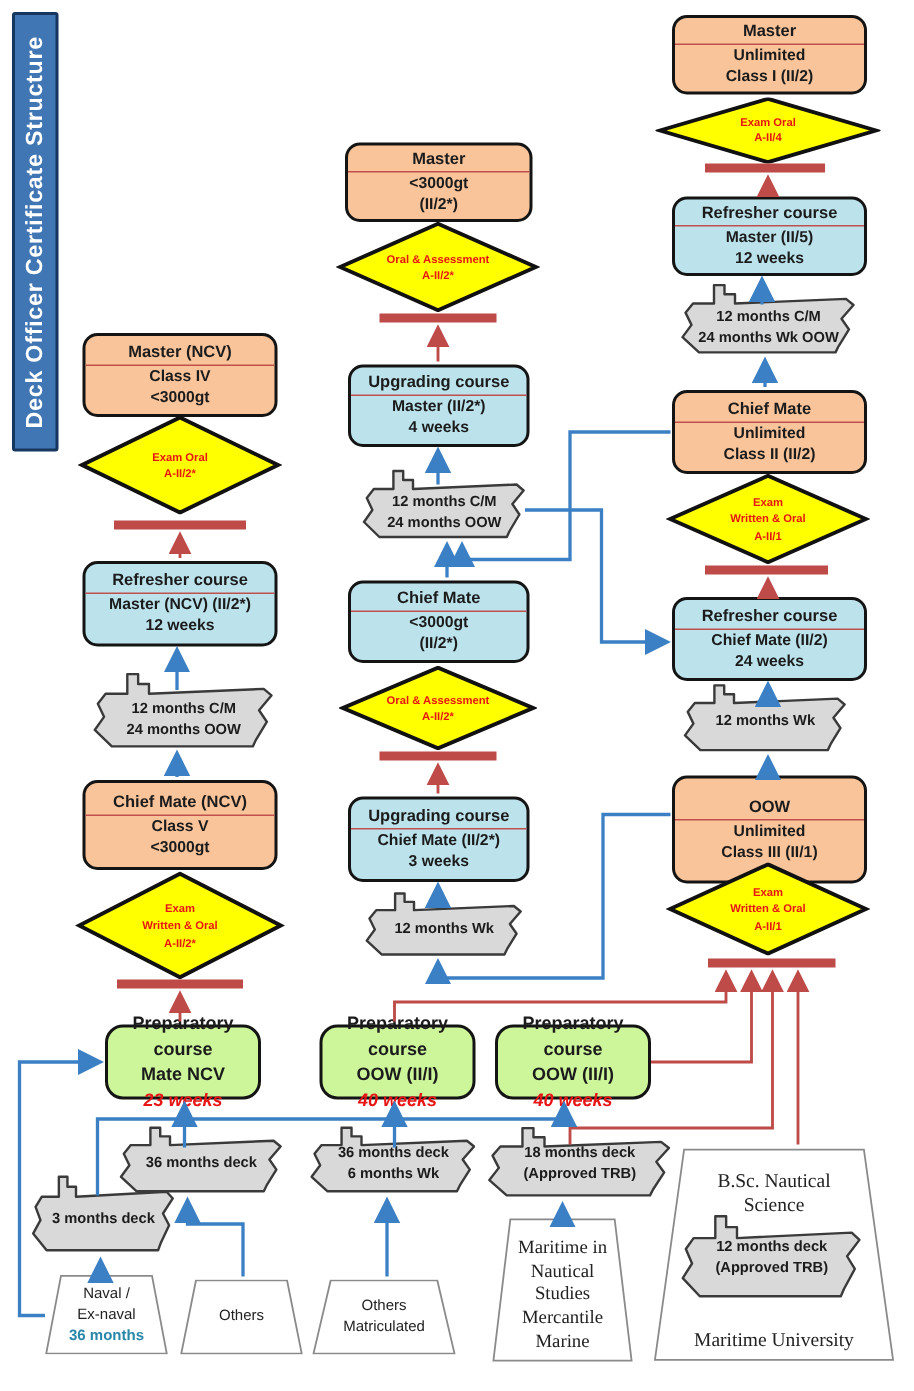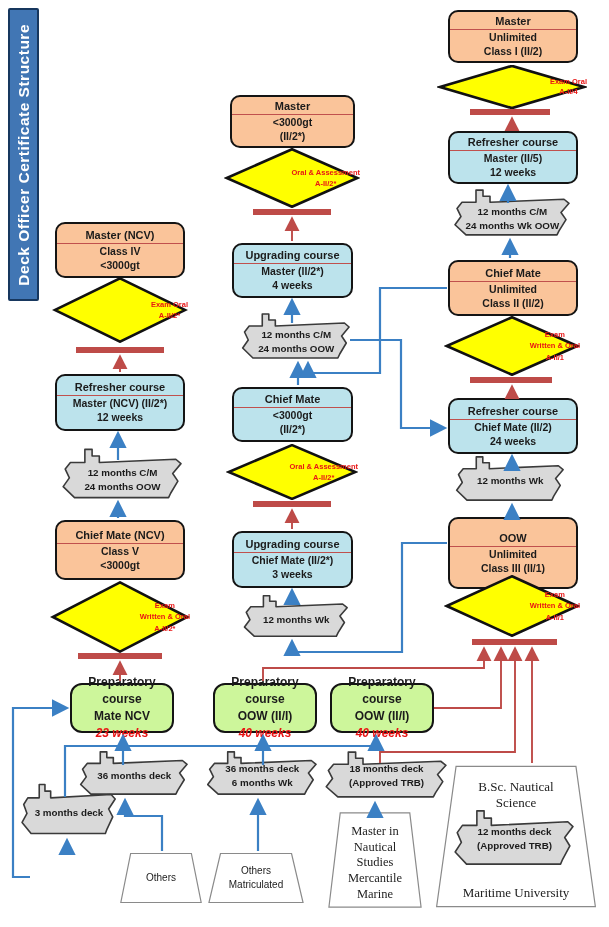--- a/index.html
+++ b/index.html
@@ -18,21 +18,21 @@
        display:flex;flex-direction:column;justify-content:center;padding:1px 0;}
   .box .bt{font-size:11px;font-weight:bold;border-bottom:1.5px solid #C0504D;line-height:1.35;}
   .box .bl{font-size:10.5px;font-weight:bold;line-height:1.35;}
   .box.orange{background:var(--orange,#FAC49A);}
   .box.cyan{background:var(--cyan,#BCE3EC);}
   .box.green{background:var(--green,#CDF69B);border-radius:12px;}
   .box.green .bl{font-size:12px;line-height:1.4;}
   .red-txt{color:var(--red-text,#EE1111);font-style:italic;}
 
   
-  .diamond{display:flex;align-items:center;justify-content:flex-end;}
+  .diamond{display:flex;align-items:center;justify-content:center;}
   .diamond svg{position:absolute;left:0;top:0;width:100%;height:100%;}
   .diamond .dtext{position:relative;text-align:center;color:var(--red-text,#EE1111);
        font-weight:bold;font-size:7.5px;line-height:1.5;z-index:2;}
 
   
   .ship{}
   .ship svg.hull{position:absolute;left:0;top:0;width:100%;height:100%;}
   .ship .stext{position:absolute;left:6%;right:2%;text-align:center;color:#1b1b1b;
        font-weight:bold;font-size:9.8px;line-height:1.45;z-index:2;}
 
@@ -311,20 +311,30 @@
 
   <div class="abs ship" style="left:18px;top:780px;width:98px;height:58px">
     <svg class="hull" viewBox="0 0 120 52" preserveAspectRatio="none">
         <use href="#shipShape"></use>
       </svg>
     <div class="stext" style="top:44%">
       <div>3 months deck</div>
     </div>
   </div>
 
+  <div class="abs trap" style="left:30px;top:850px;width:82px;height:53px">
+    <svg viewBox="0 0 100 100" preserveAspectRatio="none">
+        <use href="#trapShape"></use>
+      </svg>
+    <div class="ttext" style="top:6px">
+      <div>Naval /</div>
+      <div>Ex-naval</div>
+      <div class="teal">36 months</div>
+    </div>
+  </div>
 
   <div class="abs trap" style="left:120px;top:853px;width:82px;height:50px">
     <svg viewBox="0 0 100 100" preserveAspectRatio="none">
         <use href="#trapShape"></use>
       </svg>
     <div class="ttext" style="top:18px">
       <div>Others</div>
     </div>
   </div>
 
@@ -336,21 +346,21 @@
       <div>Others</div>
       <div>Matriculated</div>
     </div>
   </div>
 
   <div class="abs trap" style="left:328px;top:812px;width:94px;height:96px">
     <svg viewBox="0 0 100 100" preserveAspectRatio="none">
         <use href="#trapShape"></use>
       </svg>
     <div class="ttext serif" style="top:12px">
-      <div>Master in</div>
+      <div>Maritime in</div>
       <div>Nautical</div>
       <div>Studies</div>
       <div>Mercantile</div>
       <div>Marine</div>
     </div>
   </div>
 
   <div class="abs trap" style="left:435px;top:765px;width:162px;height:143px">
     <svg viewBox="0 0 100 100" preserveAspectRatio="none">
         <use href="#trapShape"></use>

